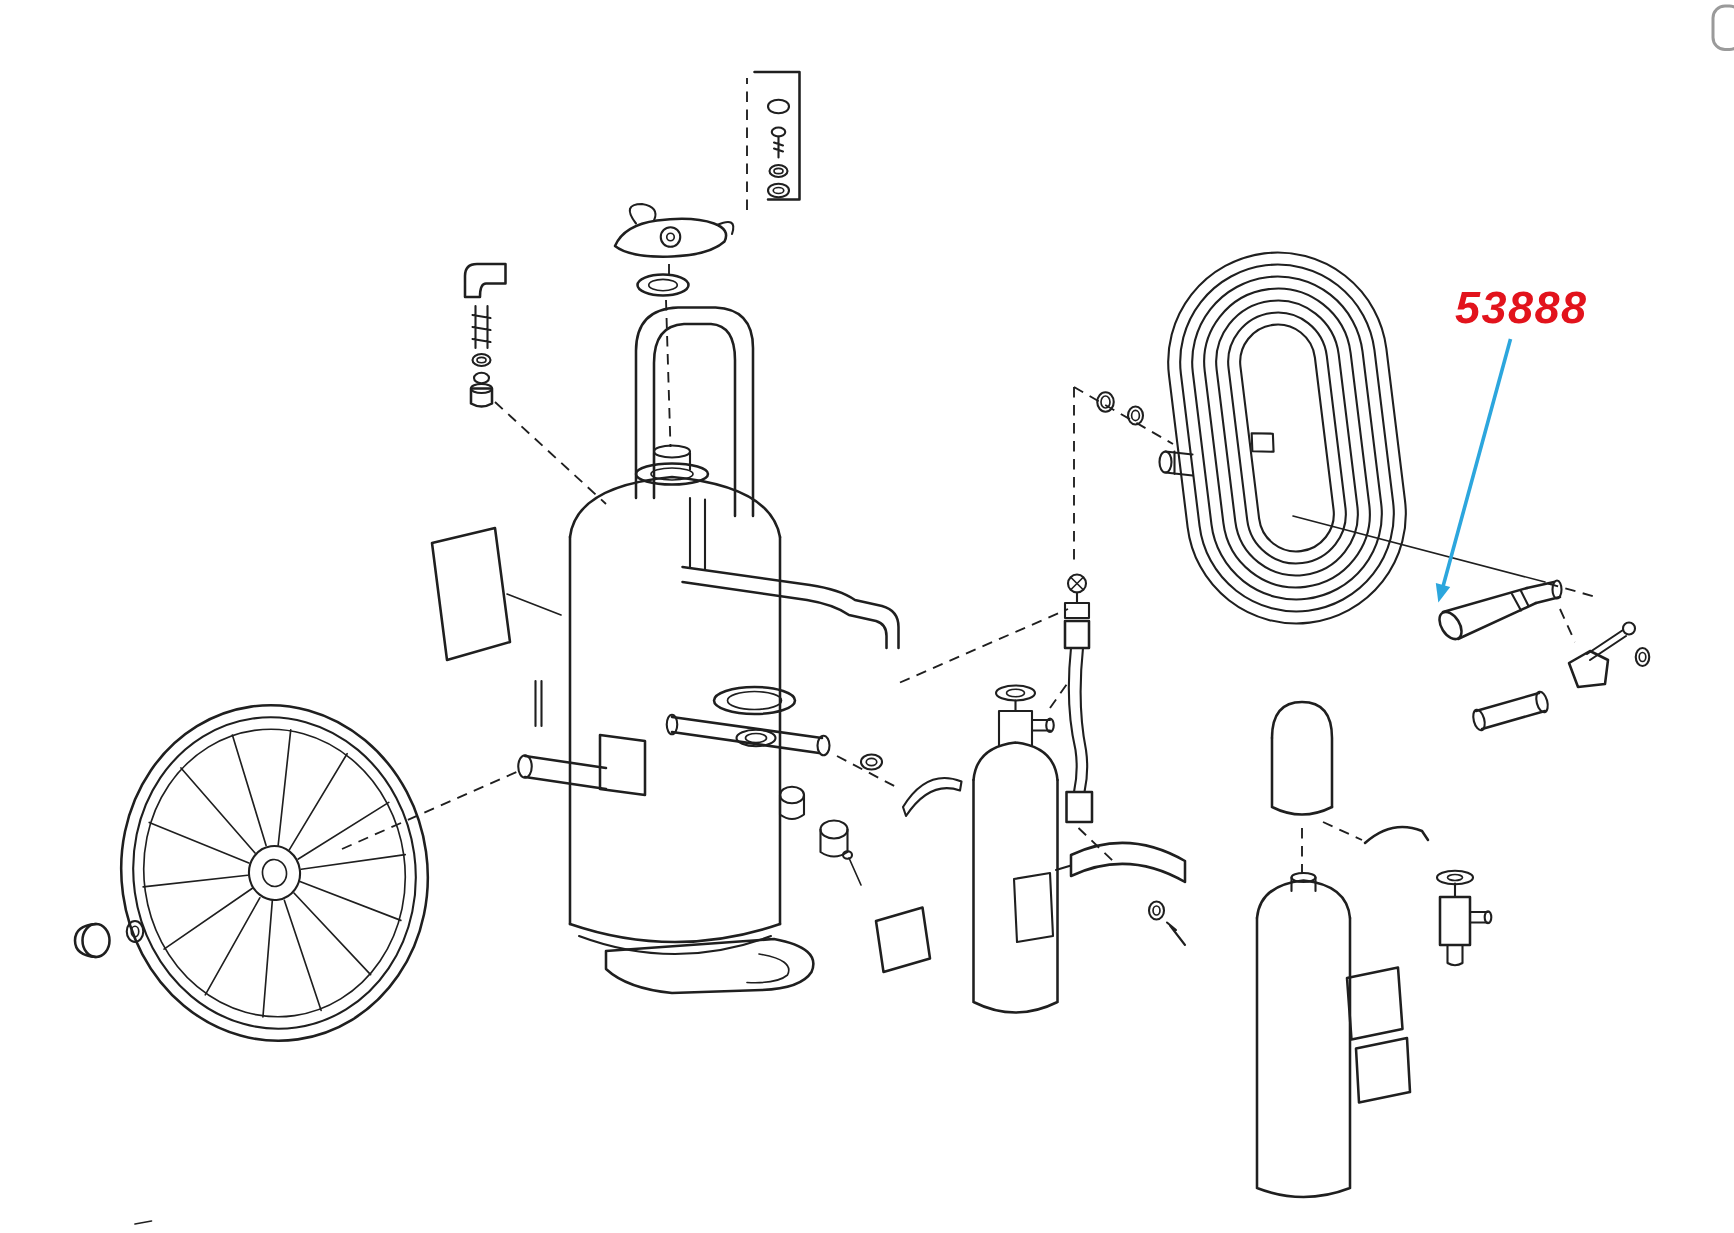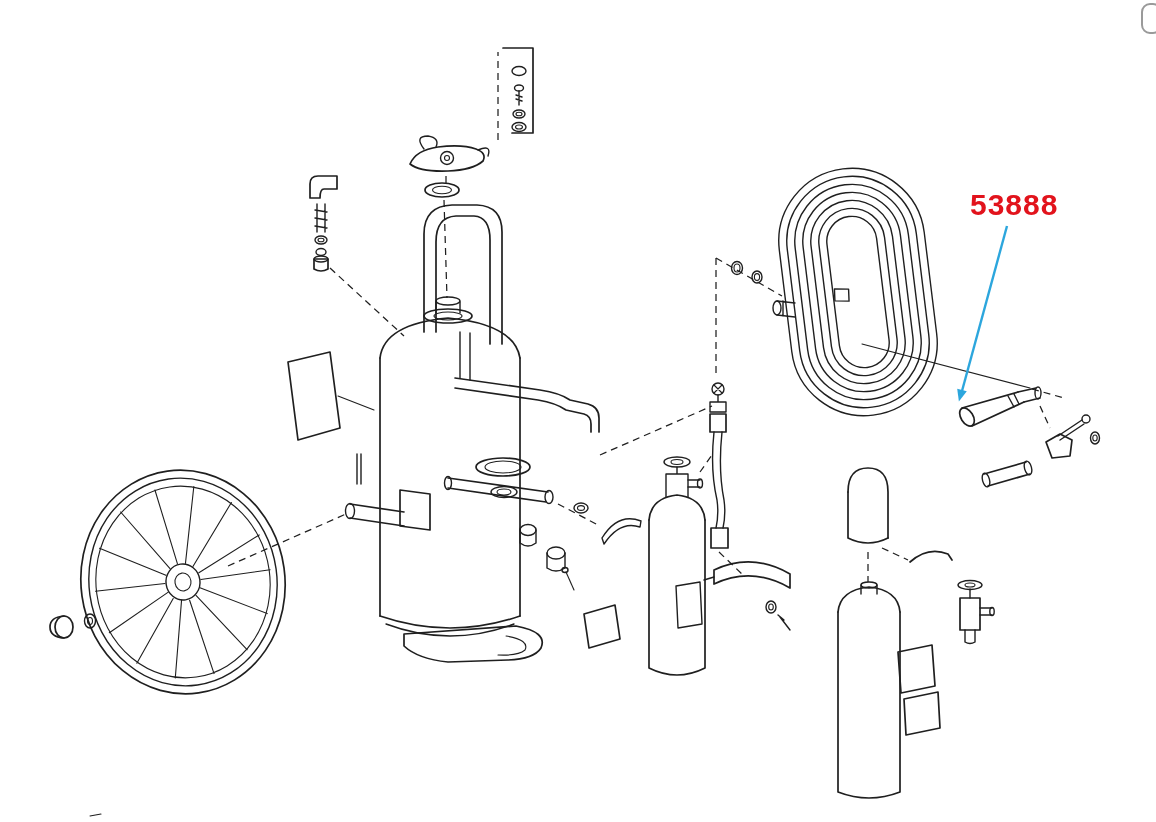--- a/index.html
+++ b/index.html
@@ -1,18 +1,18 @@
 <!DOCTYPE html>
 <html><head>
 <meta charset="utf-8">
 <style>
   html,body{margin:0;padding:0;background:#ffffff;}
   body{width:1156px;height:822px;position:relative;overflow:hidden;
        font-family:"Liberation Sans", sans-serif;}
-  .stage{position:absolute;inset:0;}
+  .stage{position:absolute;inset:0;font-style:italic;}
   svg{display:block;}
   .ln{fill:none;stroke-width:1.7;stroke-linecap:round;stroke-linejoin:round;}
   .tn{fill:none;stroke-width:1.1;stroke-linecap:round;stroke-linejoin:round;}
   .c{fill:none;stroke-width:1.4;stroke-linecap:round;stroke-linejoin:round;}
   .dsh{fill:none;stroke-width:1.25;stroke-dasharray:7 5;stroke-linecap:butt;}
   text.callout{font-family:"Liberation Sans", sans-serif;font-weight:bold;
                font-size:30px;letter-spacing:1px;}
   .scroll-frag{position:absolute;top:3px;right:-6px;width:17px;height:27px;
                border:2px solid #9a9a9a;border-radius:9px;background:#ffffff;}
 </style>

